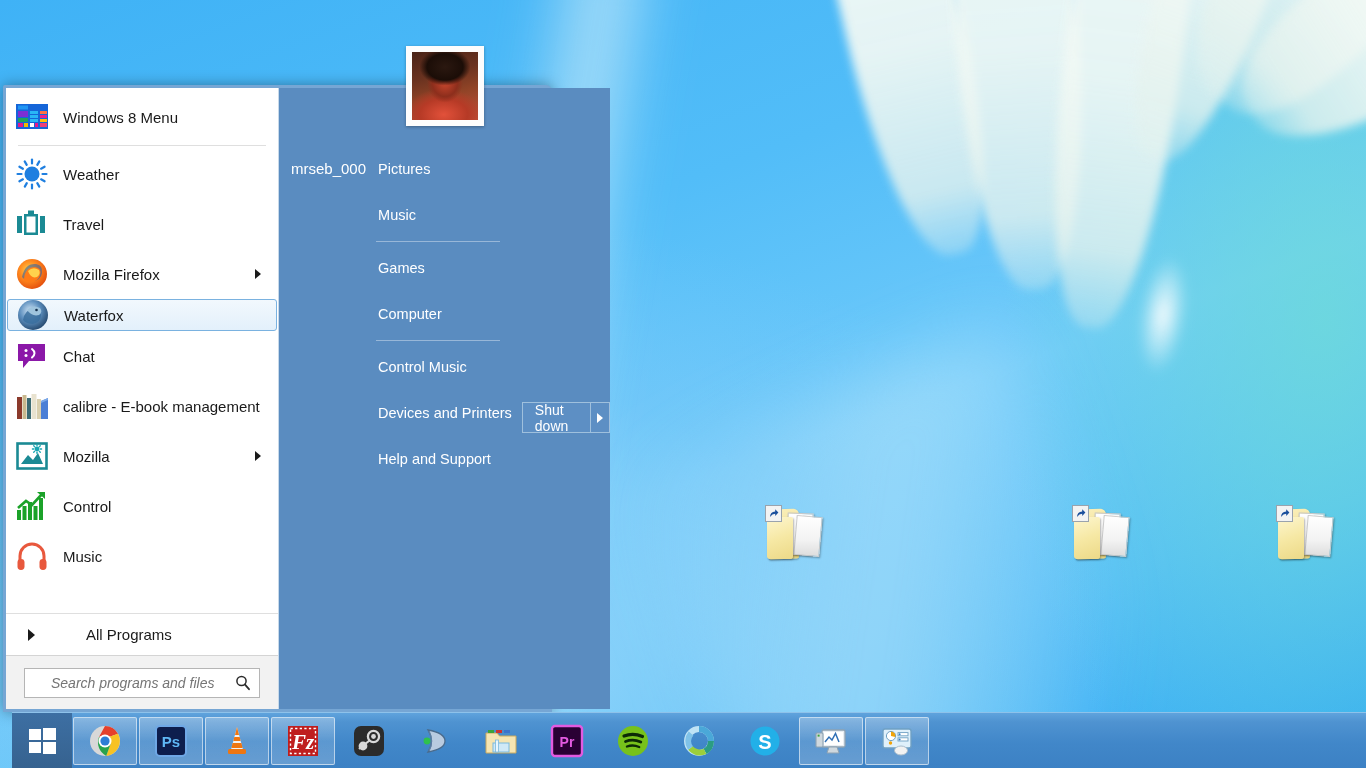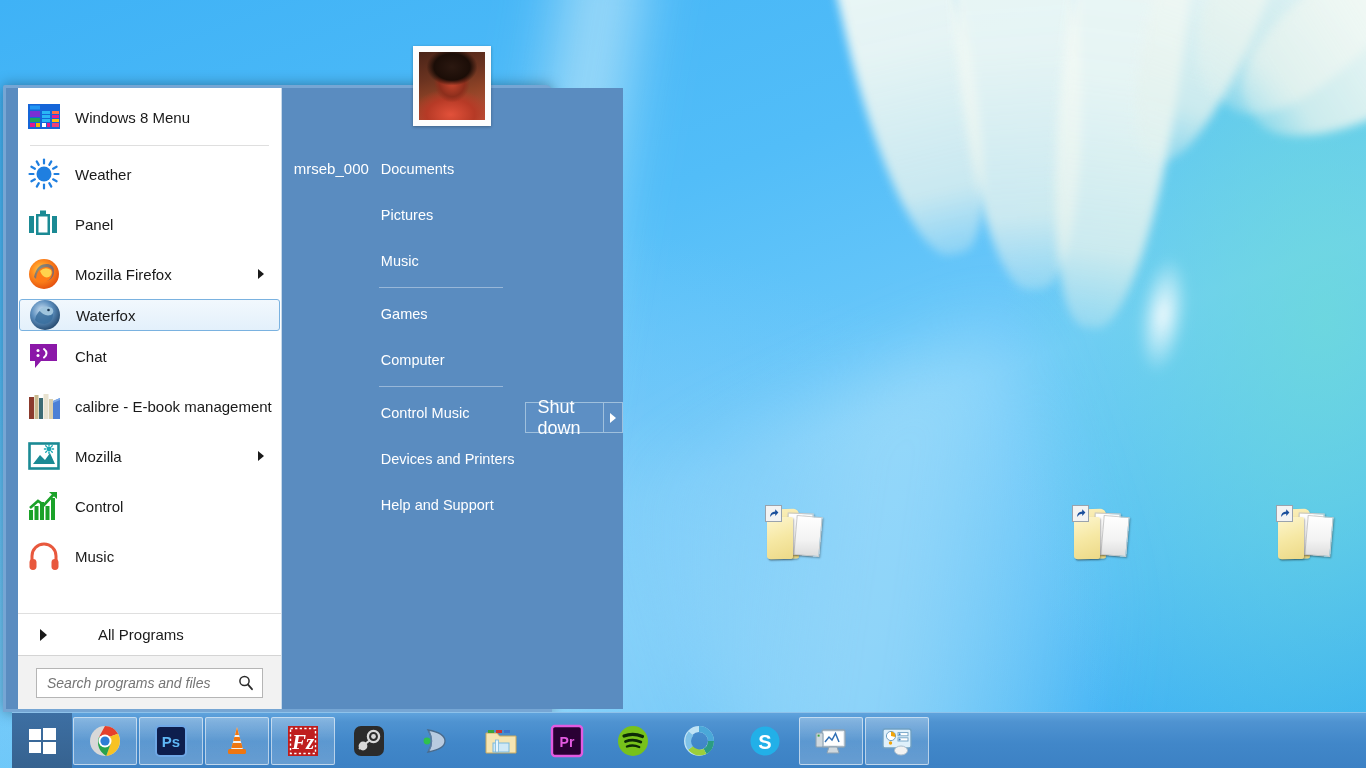--- a/index.html
+++ b/index.html
@@ -112,21 +112,20 @@
   
   #startmenu {
     position: absolute;
     left: 3px; top: 85px;
     width: 549px; height: 627px;
     background: #5a8cc0;
     border: 3px solid #76a6d4;
     border-radius: 2px 6px 0 0;
     box-shadow: 0 0 14px rgba(0,0,0,.35);
     display: flex;
-    padding-left: 12px;
   }
   
   .sm-left {
     width: 345px;
     background: #ffffff;
     border-right: 1px solid #c7d9ea;
     display: flex; flex-direction: column;
   }
   .sm-programs {
     flex: 1;
@@ -202,20 +201,21 @@
     padding: 0 6px 0 10px;
   }
   .search-box input {
     flex: 1;
     border: none; outline: none;
     font-size: 14px;
     font-style: italic;
     color: #6d6d6d;
     font-family: "Liberation Sans", sans-serif;
     background: transparent;
+    margin-left: 16px;
   }
   .search-icon { width: 20px; height: 20px; flex: 0 0 20px; }
 
   
   .sm-right {
     flex: 1;
     background: #5a8cc0;
     position: relative;
     display: flex; flex-direction: row;
     padding-top: 58px;
@@ -255,21 +255,21 @@
   }
   .shutdown-btn {
     display: flex; align-items: stretch;
     height: 31px;
     border: 1px solid #9fc0dd;
     background: #5d8fc4;
   }
   .shutdown-btn .sd-main {
     display: flex; align-items: center;
     padding: 0 12px;
-    font-size: 18px;
+    font-size: 14px;
     color: #ffffff;
     border-right: 1px solid #9fc0dd;
     cursor: default;
   }
   .shutdown-btn .sd-arrow {
     width: 28px;
     display: flex; align-items: center; justify-content: center;
     cursor: default;
   }
   .shutdown-btn .sd-arrow i {
@@ -418,21 +418,21 @@
           <span class="txt">Weather</span>
         </div>
         <div class="prog-item">
           <span class="ic"><svg width="34" height="34" viewBox="0 0 34 34">
               <rect x="2" y="9" width="5" height="17" fill="#1b8a94"></rect>
         <rect x="25" y="9" width="5" height="17" fill="#1b8a94"></rect>
         <rect x="9" y="7" width="14" height="21" fill="#1b8a94"></rect>
         <rect x="11.5" y="9.5" width="9" height="16" fill="#ffffff"></rect>
         <rect x="13" y="3.5" width="6" height="3.5" fill="#1b8a94"></rect>
             </svg></span>
-          <span class="txt">Panel</span>
+          <span class="txt">Travel</span>
         </div>
         <div class="prog-item">
           <span class="ic"><svg width="34" height="34" viewBox="0 0 34 34">
               <defs>
                 <radialGradient id="ff" cx="40%" cy="38%" r="70%">
           <stop offset="0%" stop-color="#ffd34d"></stop>
                   <stop offset="45%" stop-color="#ff8a1e"></stop>
           <stop offset="100%" stop-color="#e0470c"></stop>
                 </radialGradient>
               </defs>
@@ -541,21 +541,20 @@
       </div>
     </div>
   </div>
 
   <div class="sm-right">
     <div class="avatar">
       <div class="photo"></div>
     </div>
     <div class="rmenu name">mrseb_000</div>
     <div id="right-list">
-        <div class="rmenu">Documents</div>
         <div class="rmenu">Pictures</div>
         <div class="rmenu">Music</div>
         <div class="rsep"></div>
         <div class="rmenu">Games</div>
         <div class="rmenu">Computer</div>
         <div class="rsep"></div>
         <div class="rmenu">Control Music</div>
         <div class="rmenu">Devices and Printers</div>
         <div class="rmenu">Help and Support</div>
       </div>

